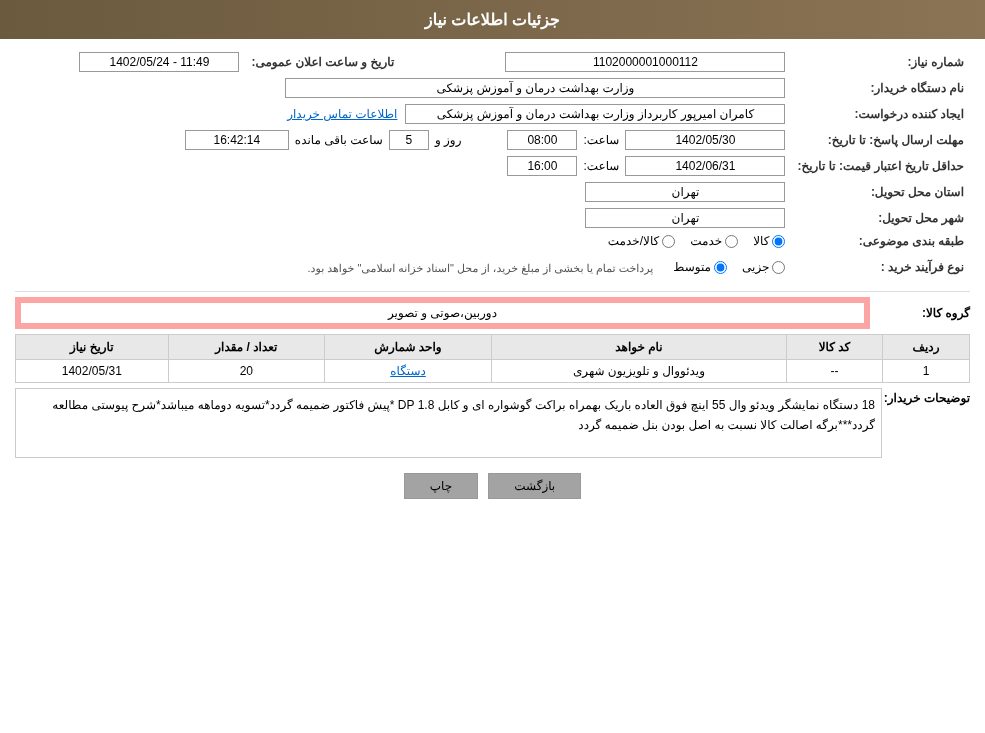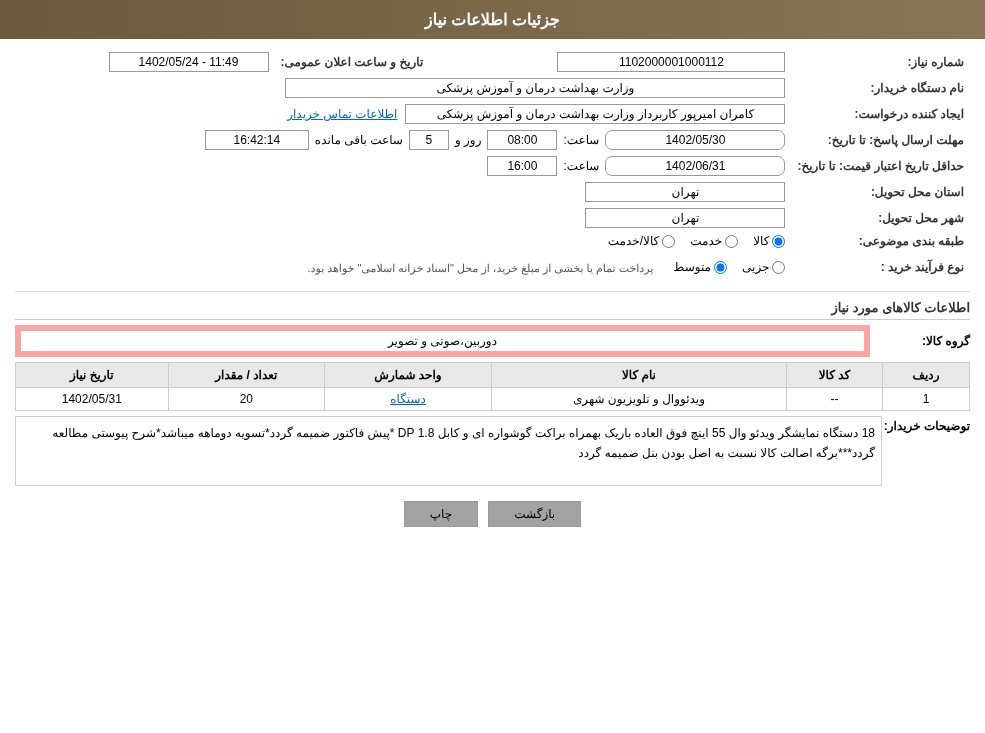--- a/index.html
+++ b/index.html
@@ -43,25 +43,24 @@
       width: 140px;
     }
     .input-box {
       border: 1px solid #999;
       background: #fff;
       padding: 2px 5px;
       min-height: 20px;
       display: inline-block;
     }
     .input-wide {
-      width: 228px;
+      width: 280px;
     }
     .input-medium {
-      width: 180px;
-      border-radius: 7px;
+      width: 160px;
     }
     .input-time {
       width: 70px;
     }
     .link-text {
       color: #0066cc;
       text-decoration: underline;
       cursor: pointer;
     }
     .radio-group {
@@ -214,21 +213,21 @@
             <span class="link-text">اطلاعات تماس خریدار</span>
           </div>
         </td>
       </tr>
       <tr>
         <td class="label-cell">مهلت ارسال پاسخ: تا تاریخ:</td>
         <td colspan="3">
           <div style="display:flex;align-items:center;gap:6px;direction:rtl;">
             <div class="input-box input-medium" style="text-align:center;direction:ltr;">1402/05/30</div>
             <span>ساعت:</span>
-            <div class="input-box input-time" style="text-align:center;direction:ltr;">08:00</div>
+            <div class="input-box input-time" style="text-align:center;direction:ltr;margin-left:40px;">08:00</div>
             <span>روز و</span>
             <div class="input-box" style="width:40px;text-align:center;">5</div>
             <span>ساعت باقی مانده</span>
             <div class="input-box" style="width:104px;text-align:center;direction:ltr;">16:42:14</div>
           </div>
         </td>
       </tr>
       <tr>
         <td class="label-cell">حداقل تاریخ اعتبار قیمت: تا تاریخ:</td>
         <td colspan="3">
@@ -287,33 +286,32 @@
             <span class="note-box" style="border:none;background:transparent;font-size:11px;color:#555;">پرداخت تمام یا بخشی از مبلغ خرید، از محل "اسناد خزانه اسلامی" خواهد بود.</span>
           </div>
         </td>
       </tr>
     </tbody>
       </table>
 
     <hr class="top-divider">
 
 
-    <div class="section-header">اطلاعات کالاهای مورد نیاز</div>
 
     <div class="product-group-row">
       <span class="product-group-label">گروه کالا:</span>
       <div class="product-group-value" style="text-align:center;">دوربین،صوتی و تصویر</div>
     </div>
 
     <table class="items-table">
       <thead>
         <tr>
           <th>ردیف</th>
           <th>کد کالا</th>
-          <th>نام کالا</th>
+          <th>نام خواهد</th>
           <th>واحد شمارش</th>
           <th>تعداد / مقدار</th>
           <th>تاریخ نیاز</th>
         </tr>
       </thead>
       <tbody id="items-tbody">
       <tr>
             <td>1</td>
             <td>--</td>
             <td>ویدئووال و تلویزیون شهری</td>

